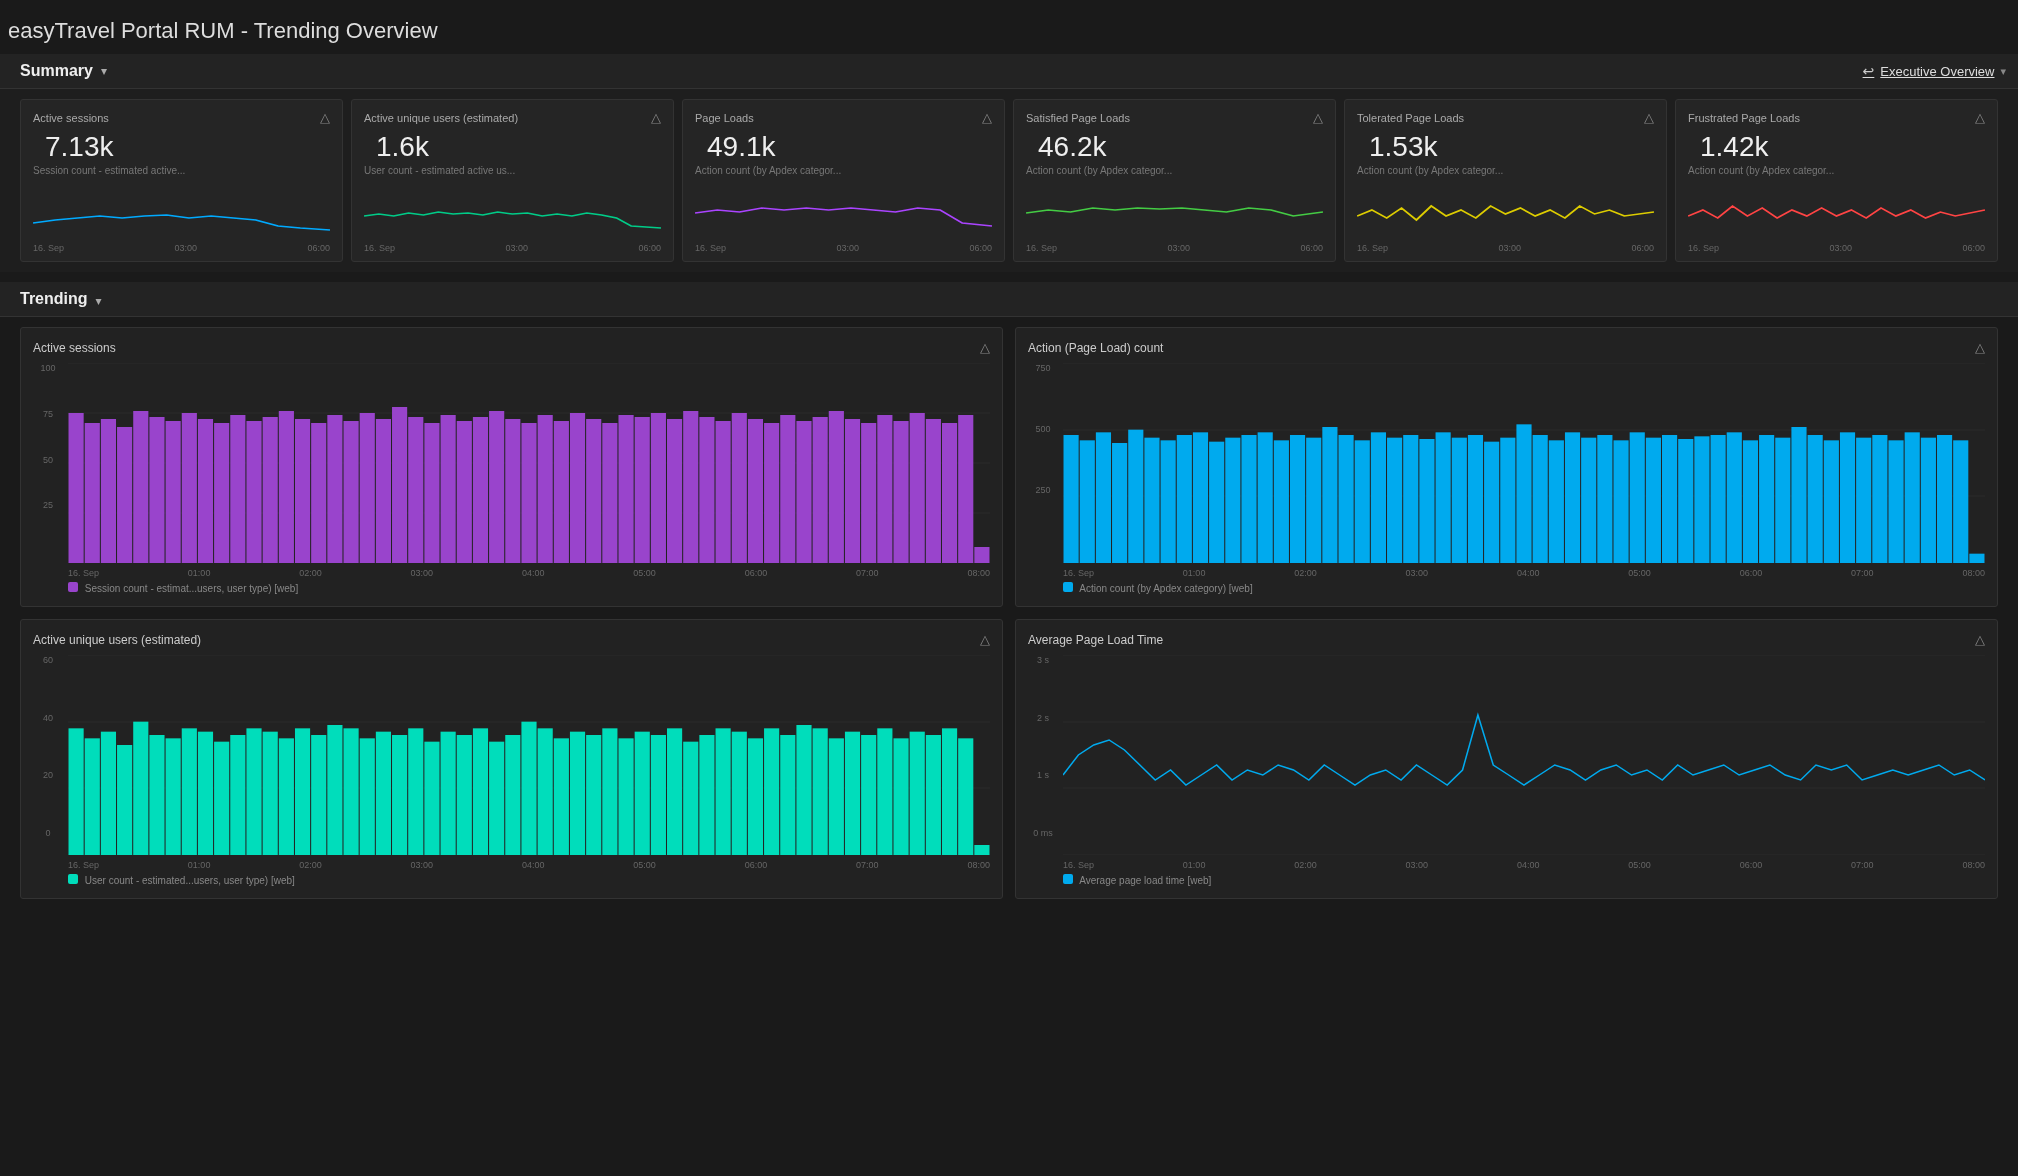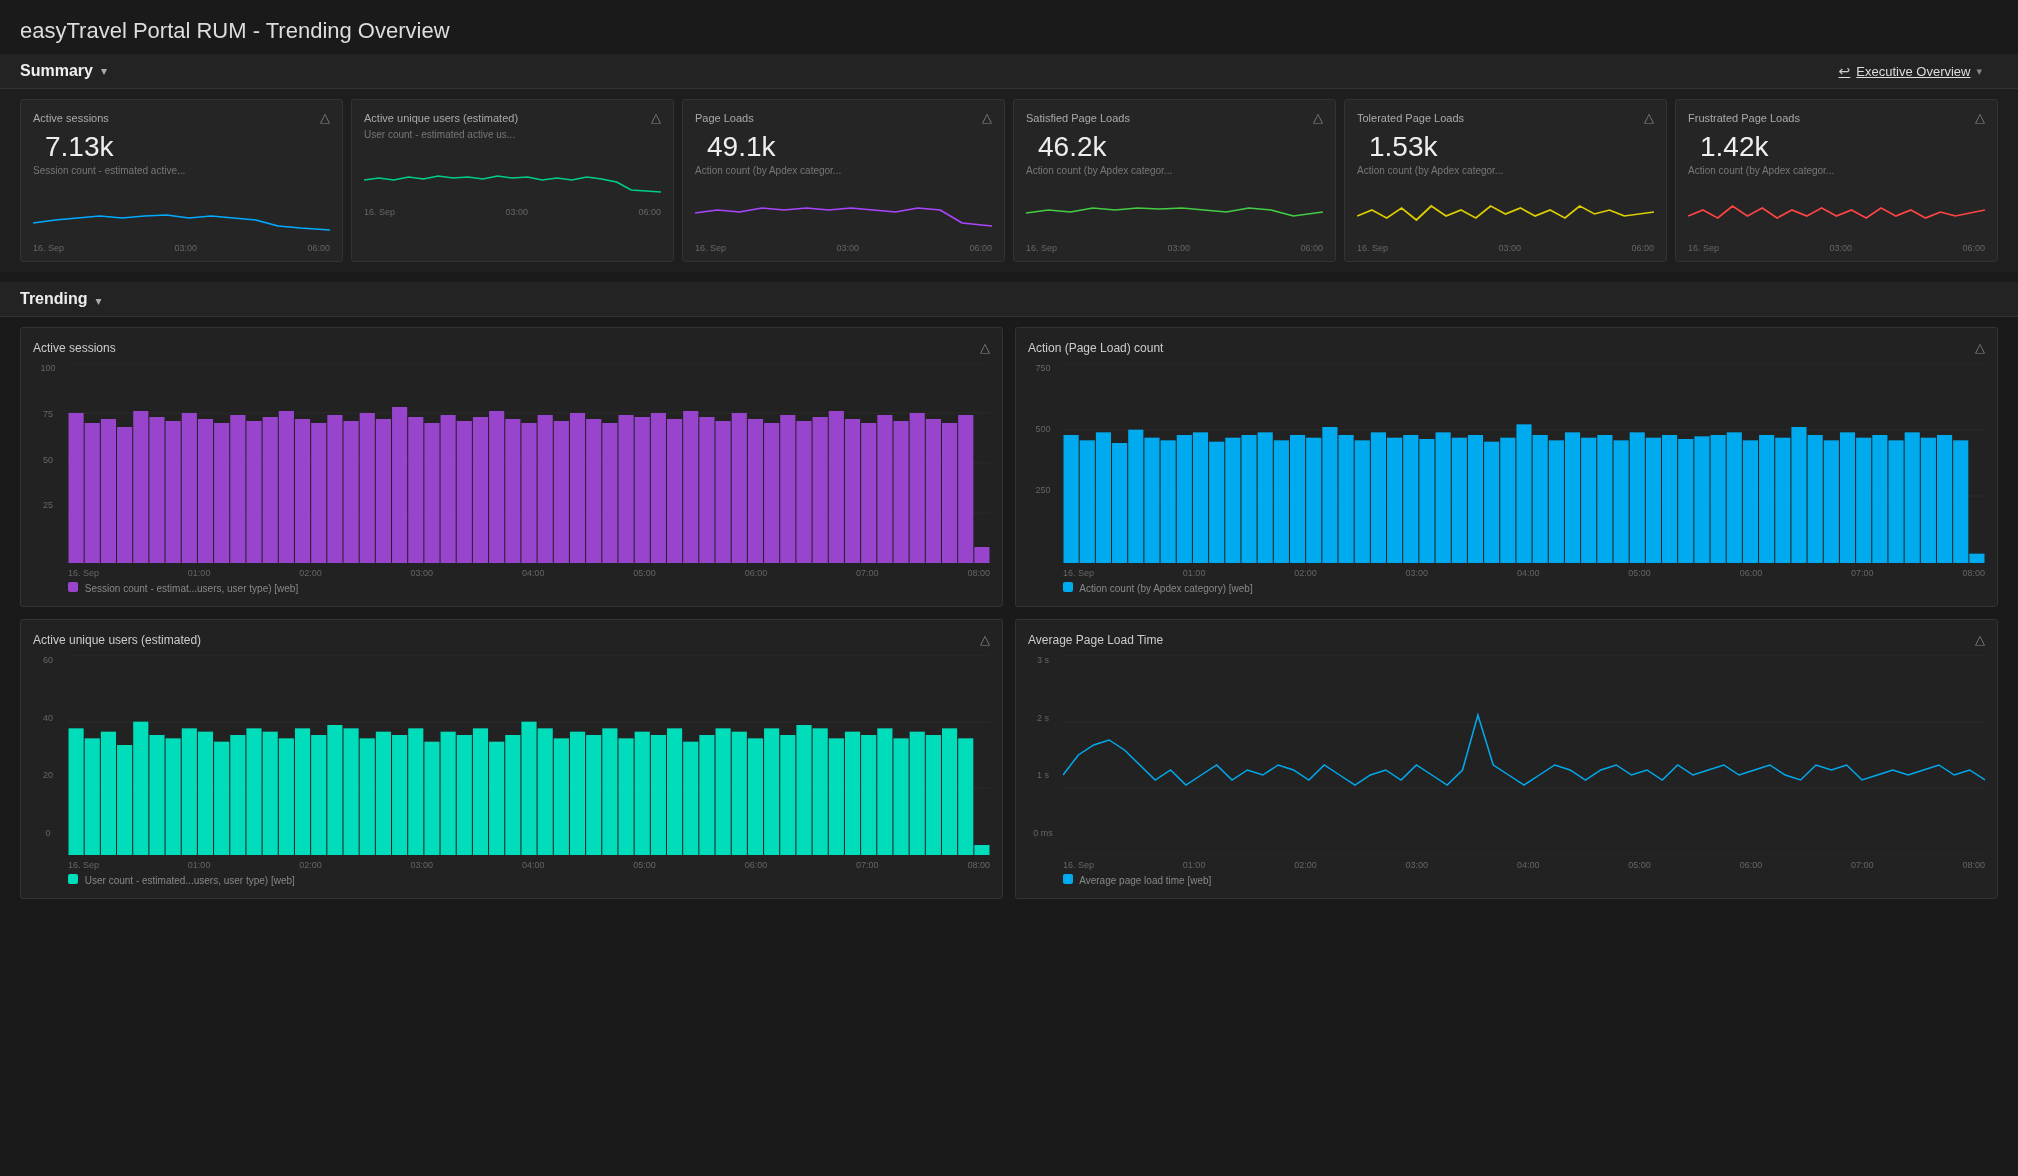--- a/index.html
+++ b/index.html
@@ -9,26 +9,26 @@
       font-family: 'Segoe UI', Arial, sans-serif;
       font-size: 12px;
       width: 2018px;
       min-height: 1176px;
       overflow-x: hidden;
     }
     .page-title {
       color: #ddd;
       font-size: 22px;
       font-weight: 300;
-      padding: 18px 20px 10px 20px;
+      padding: 18px 20px 10px 8px;
     }
     .section-header {
       display: flex;
       align-items: center;
-      padding: 8px 36px 8px 20px;
+      padding: 8px 12px 8px 20px;
       background: #232323;
       border-bottom: 1px solid #333;
     }
     .section-title {
       font-size: 16px;
       font-weight: bold;
       color: #eee;
     }
     .section-chevron {
       color: #aaa;
@@ -210,20 +210,21 @@
         <span>03:00</span>
         <span>06:00</span>
     </div>
   </div>
 
   <div class="summary-card">
     <div class="card-header">
       <span class="card-title">Active unique users (estimated)</span>
       <span class="card-alert-icon">△</span>
     </div>
+    <div class="card-value">1.6k</div>
     <div class="card-subtitle">User count - estimated active us...</div>
     <svg class="card-chart" viewBox="0 0 200 50" preserveAspectRatio="none">
       <polyline points="0,28 10,26 20,28 30,25 40,27 50,24 60,26 70,25 80,27 90,24 100,26 110,25 120,28 130,26 140,28 150,25 160,27 170,30 180,38 200,40" stroke="#00cc88" stroke-width="1.5" fill="none"></polyline>
     </svg>
     <div class="card-time-labels">
       <span>16. Sep</span>
         <span>03:00</span>
         <span>06:00</span>
     </div>
   </div>

